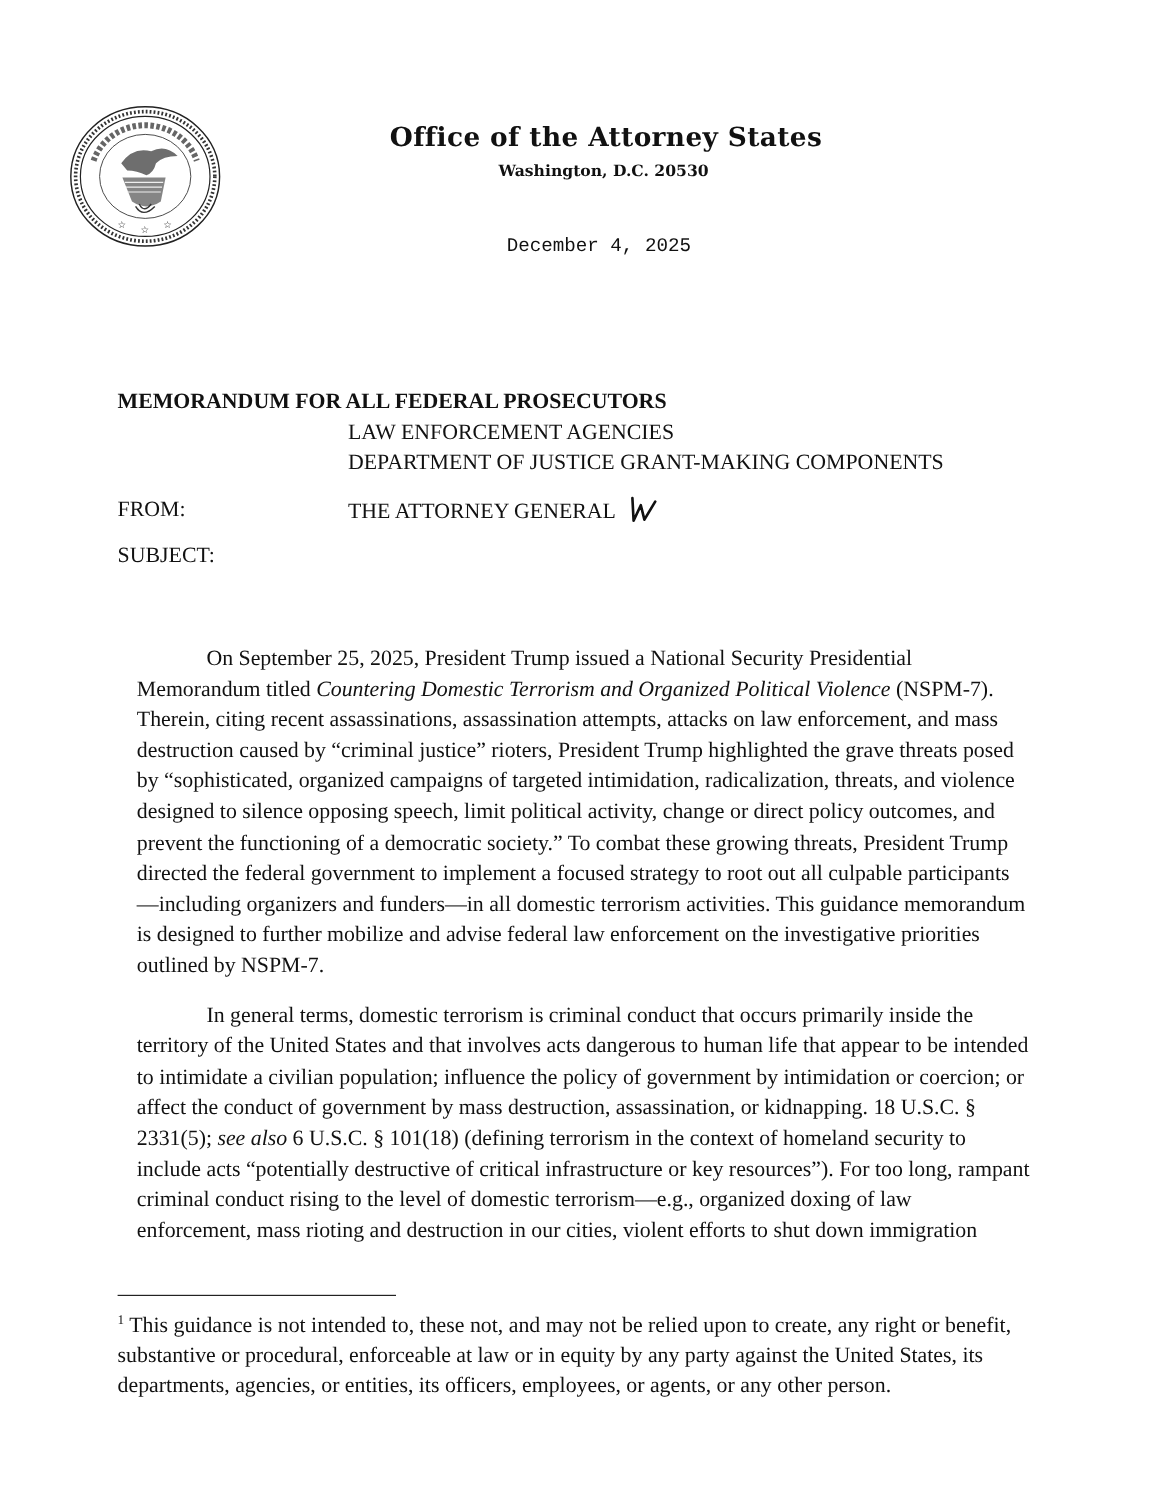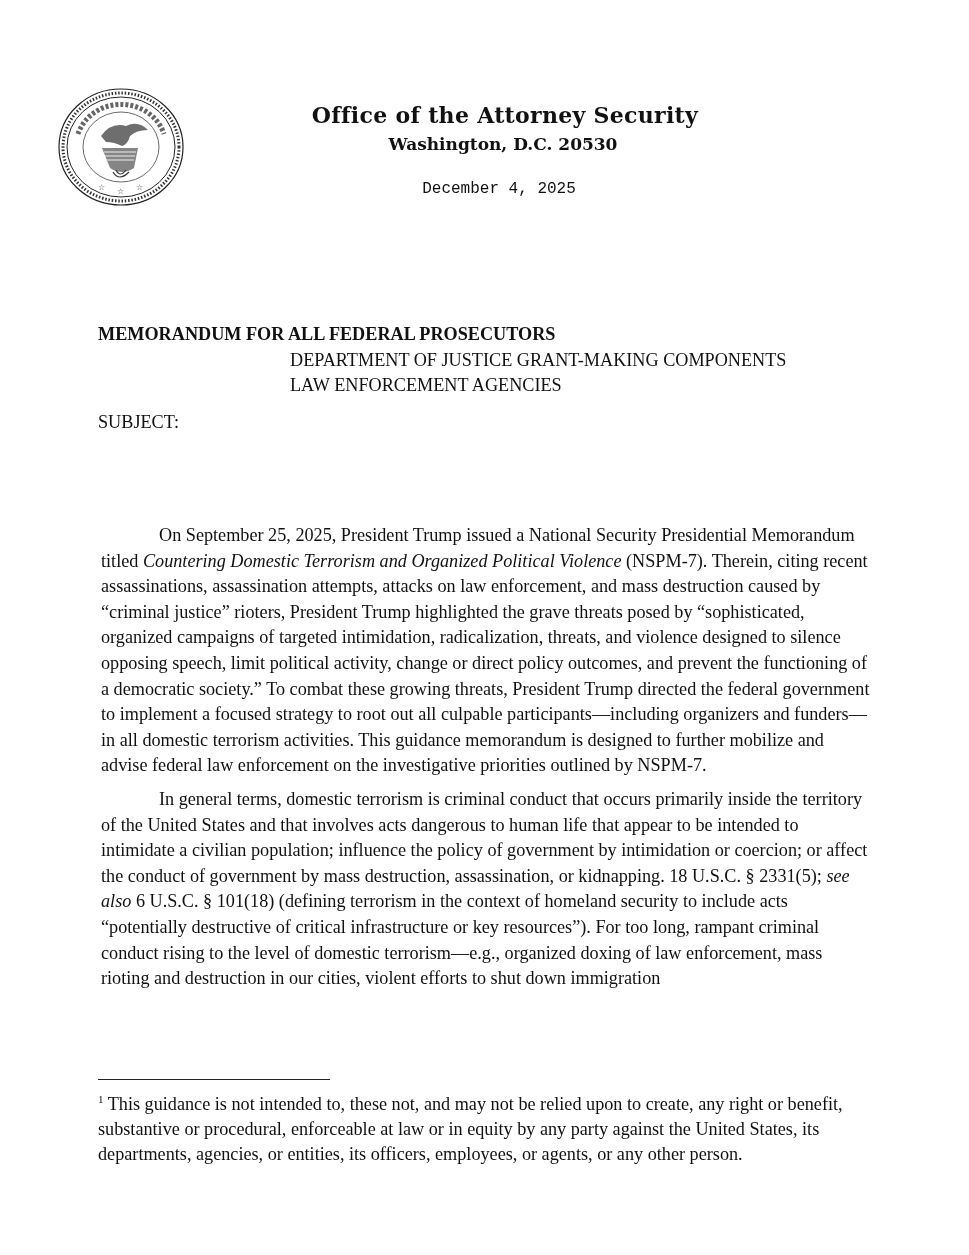--- a/index.html
+++ b/index.html
@@ -40,28 +40,28 @@
       font-family: "DejaVu Serif", "Liberation Serif", serif;
       font-weight: bold;
       font-size: 22px;
       letter-spacing: 0.3px;
       line-height: 30px;
       margin-left: 20px;
     }
     .lh-city {
       font-family: "DejaVu Serif", "Liberation Serif", serif;
       font-weight: bold;
-      font-size: 17px;
+      font-size: 13px;
       line-height: 28px;
       margin-left: 16px;
     }
     .lh-date {
       font-family: "Liberation Mono", "DejaVu Sans Mono", monospace;
       font-size: 16px;
-      margin-top: 22px;
+      margin-top: 38px;
       margin-left: 8px;
     }
     .text {
       font-size: 18.2px;
       line-height: 25.6px;
     }
     .memo-block {
       position: absolute;
       left: 98px;
       top: 322px;
@@ -98,21 +98,21 @@
       line-height: 0;
       vertical-align: 7px;
     }
     .body-block {
       position: absolute;
       left: 98px;
       top: 520px;
       width: 776px;
     }
     .para {
-      margin: 3px;
+      margin: 16px;
       text-align: left;
     }
     .para .first-indent {
       display: inline-block;
       width: 58px;
     }
     .heading-1 {
       margin-top: 7px;
       padding-left: 58px;
     }
@@ -159,33 +159,42 @@
     <path d="M46 62 L82 62 L78 82 Q66 90 54 82 Z" fill="#666" opacity="0.8"></path>
     <path d="M48 66 L80 66 M49 70 L79 70 M50 74 L78 74" stroke="#eee" stroke-width="1"></path>
     <path d="M60 84 Q64 92 70 84 M57 86 Q63 96 73 86" stroke="#333" stroke-width="1.2" fill="none"></path>
 
     <text x="42" y="104" font-size="8" fill="#333" font-family="DejaVu Sans, sans-serif">☆</text>
     <text x="61" y="108" font-size="8" fill="#333" font-family="DejaVu Sans, sans-serif">☆</text>
     <text x="80" y="104" font-size="8" fill="#333" font-family="DejaVu Sans, sans-serif">☆</text>
   </svg>
 
   <div class="letterhead">
-    <div class="lh-office">Office of the Attorney Security</div>
+    <div class="lh-office">Office of the Attorney States</div>
     <div class="lh-city">Washington, D.C. 20530</div>
     <div class="lh-date">December 4, 2025</div>
   </div>
 
   <div class="memo-block text">
     <div class="memo-for-first">
       <span>MEMORANDUM FOR</span>
       <span>ALL FEDERAL PROSECUTORS</span>
     </div>
+    <div class="indent-line">LAW ENFORCEMENT AGENCIES</div>
     <div class="indent-line">DEPARTMENT OF JUSTICE GRANT-MAKING COMPONENTS</div>
-    <div class="indent-line">LAW ENFORCEMENT AGENCIES</div>
-
+
+    <div class="row from-row">
+      <div class="label">FROM:</div>
+      <div class="value">
+        <span>THE ATTORNEY GENERAL</span>
+        <svg class="sig" viewBox="0 0 26 26">
+          <path d="M4 3 L5 22 L11 9 L14 21 L23 6" fill="none" stroke="#111" stroke-width="2.2" stroke-linecap="round" stroke-linejoin="round"></path>
+        </svg>
+      </div>
+    </div>
 
     <div class="row subject-row">
       <div class="label">SUBJECT:</div>
     </div>
   </div>
 
   <div class="body-block text">
     <p class="para"><span class="first-indent"></span><span>On September 25, 2025, President Trump issued a National Security Presidential Memorandum titled </span><em>Countering Domestic Terrorism and Organized Political Violence</em><span> (NSPM-7). Therein, citing recent assassinations, assassination attempts, attacks on law enforcement, and mass destruction caused by “criminal justice” rioters, President Trump highlighted the grave threats posed by “sophisticated, organized campaigns of targeted intimidation, radicalization, threats, and violence designed to silence opposing speech, limit political activity, change or direct policy outcomes, and prevent the functioning of a democratic society.”  To combat these growing threats, President Trump directed the federal government to implement a focused strategy to root out all culpable participants—including organizers and funders—in all domestic terrorism activities.  This guidance memorandum is designed to further mobilize and advise federal law enforcement on the investigative priorities outlined by NSPM-7.</span></p>
 
 

